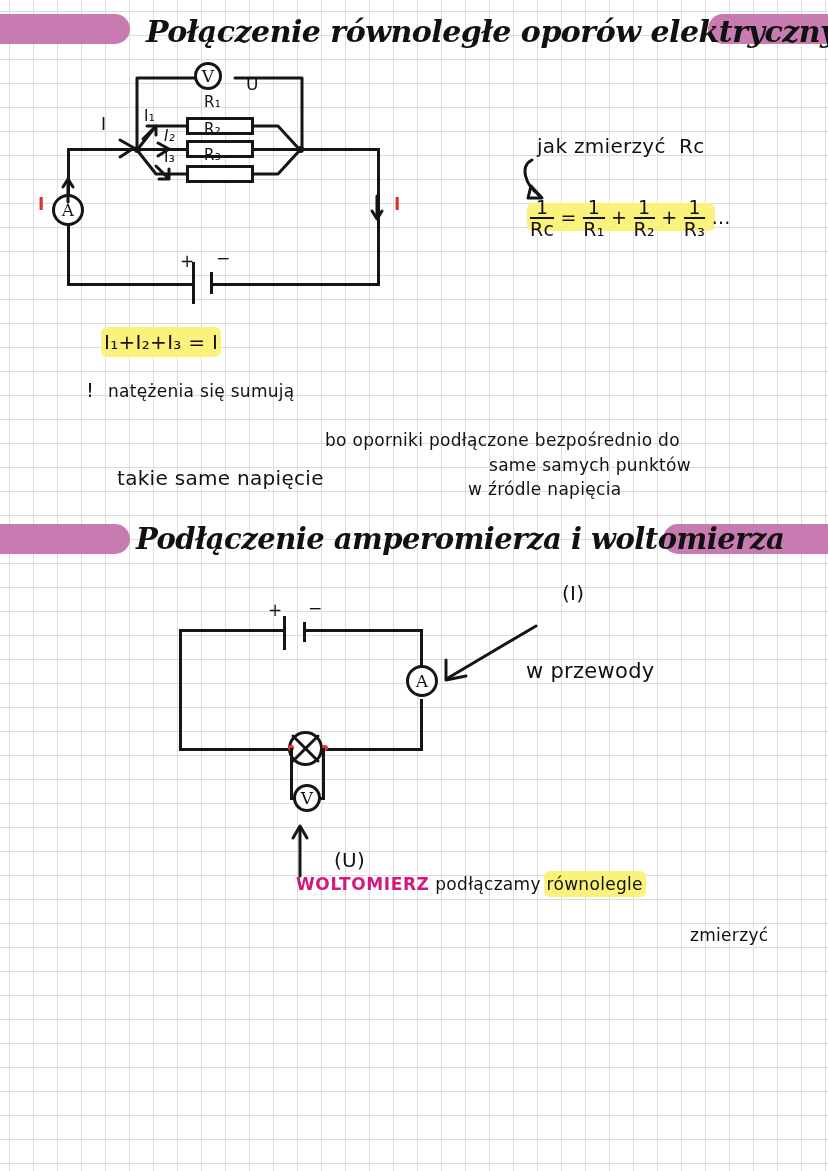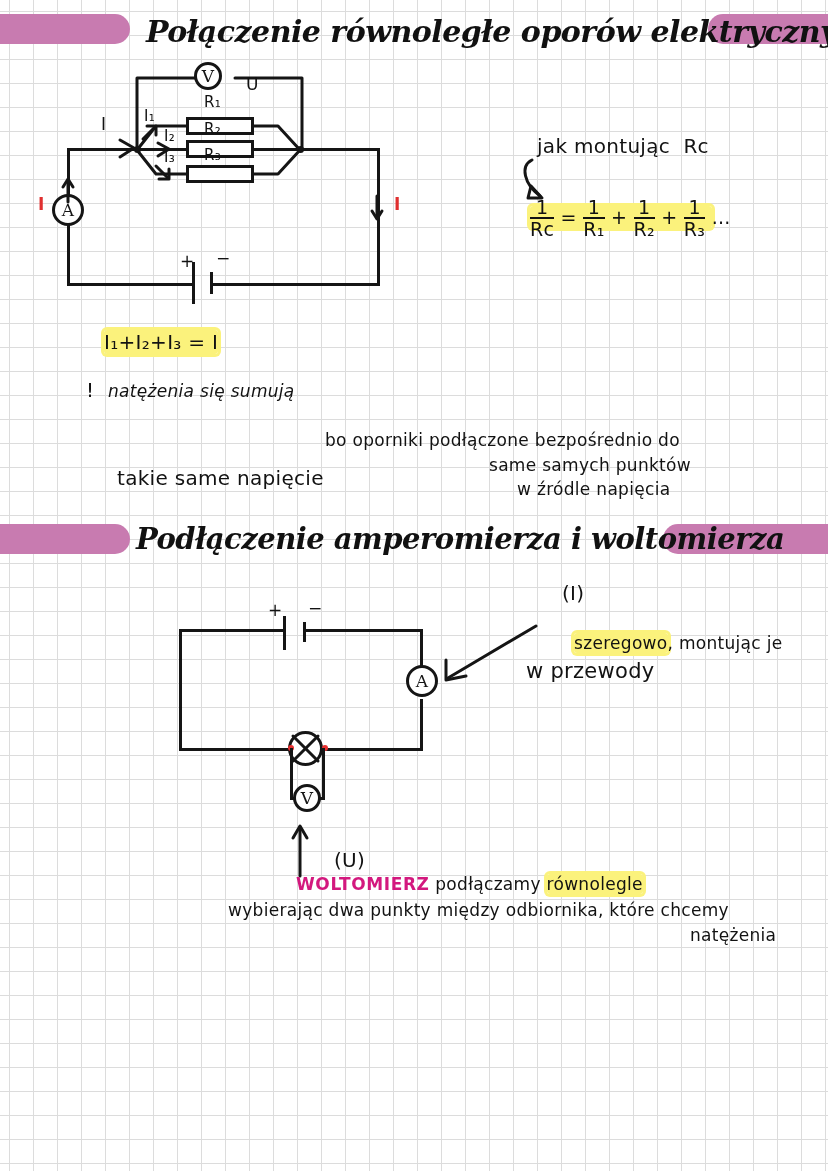--- a/index.html
+++ b/index.html
@@ -183,21 +183,21 @@
   <svg class="ink" style="left:142px; top:124px; width:18px; height:18px;">
     <path d="M1,15 L13,3"></path>
       <path d="M5,2 L14,2 L14,11"></path>
   </svg>
 
   <div class="wire h" style="left:134px; top:148px; width:168px;"></div>
   <div class="res" style="left:186px; top:140px; width:68px; height:18px;"></div>
   <div class="hw sm" style="left:204px; top:120px;">
     <span>R₂</span>
   </div>
-  <div class="hw sm" style="left:164px; top:127px;">
+  <div class="hw sm" style="left:164px; top:127px;font-style:italic;">
     <span>I₂</span>
   </div>
   <svg class="ink" style="left:157px; top:142px; width:18px; height:16px;">
     <path d="M1,1 L12,7 L1,14"></path>
   </svg>
 
   <svg class="ink" style="left:134px; top:148px; width:168px; height:38px;">
     <polyline points="3,2 22,26 52,26"></polyline>
     <polyline points="114,26 144,26 166,2"></polyline>
   </svg>
@@ -207,21 +207,21 @@
   </div>
   <div class="hw sm" style="left:164px; top:148px;">
     <span>I₃</span>
   </div>
   <svg class="ink" style="left:155px; top:164px; width:18px; height:18px;">
     <path d="M1,2 L13,14"></path>
       <path d="M14,5 L14,15 L4,15"></path>
   </svg>
 
   <div class="hw lg" style="left:537px; top:134px;">
-    <span>jak montując</span>&nbsp;&nbsp;<span>Rc</span>
+    <span>jak zmierzyć</span>&nbsp;&nbsp;<span>Rc</span>
   </div>
   <svg class="ink" style="left:522px; top:158px; width:44px; height:46px;">
     <path d="M10,2 C-2,8 2,26 18,38"></path>
     <path d="M9,28 L20,40 L6,40 Z" fill="#151515" stroke="#151515"></path>
   </svg>
 
   <div class="hw" style="left:530px; top:198px; font-size:19px;">
     <span class="hl-yellow">
       <span class="frac">
         <span class="num">1</span>
@@ -244,27 +244,27 @@
       </span>
     </span>
     <span>...</span>
   </div>
 
   <div class="hw lg" style="left:104px; top:330px;">
     <span class="hl-yellow">I₁+I₂+I₃ = I</span>
   </div>
 
   <div class="hw lg" style="left:86px; top:378px;">!</div>
-  <div class="hw md" style="left:108px; top:381px;font-style:italic;">natężenia się sumują</div>
+  <div class="hw md" style="left:108px; top:381px;">natężenia się sumują</div>
 
   <div class="hw lg" style="left:117px; top:466px;">takie same napięcie</div>
 
   <div class="hw md" style="left:325px; top:430px;">bo oporniki podłączone bezpośrednio do</div>
   <div class="hw md" style="left:489px; top:455px;">same samych punktów</div>
-  <div class="hw md" style="left:517px; top:479px;">w źródle napięcia</div>
+  <div class="hw md" style="left:468px; top:479px;">w źródle napięcia</div>
 
   <div class="pinkbar left" style="top:524px; width:140px;"></div>
   <div class="pinkbar right" style="top:524px; width:175px;"></div>
   <div class="script" style="left:136px; top:522px; font-size:29px;">Podłączenie amperomierza i woltomierza</div>
 
   <div class="wire h" style="left:179px; top:629px; width:104px;"></div>
   <div class="wire h" style="left:303px; top:629px; width:120px;"></div>
   <div class="wire v" style="left:179px; top:629px; height:122px;"></div>
   <div class="wire v" style="left:420px; top:629px; height:40px;"></div>
   <div class="wire v" style="left:420px; top:699px; height:52px;"></div>
@@ -300,27 +300,23 @@
     <path d="M96,2 L8,54"></path>
     <path d="M6,36 L6,56 L26,52"></path>
   </svg>
 
   <svg class="ink" style="left:290px; top:824px; width:22px; height:54px;">
     <path d="M10,52 L10,4"></path>
       <path d="M3,14 L10,2 L17,14"></path>
   </svg>
 
   <div class="hw lg" style="left:562px; top:581px;">(I)</div>
-  <div class="hw" style="left:574px; top:633px; font-size:17px;">
-    <span class="hl-yellow">szeregowo</span><span>, montując je</span>
-  </div>
   <div class="hw" style="left:526px; top:659px; font-size:21px;">w przewody</div>
 
   <div class="hw lg" style="left:334px; top:848px;">(U)</div>
   <div class="hw" style="left:296px; top:874px; font-size:17px;">
     <span class="magenta">WOLTOMIERZ</span>
     <span>podłączamy</span>
     <span class="hl-yellow">równolegle</span>
   </div>
-  <div class="hw" style="left:228px; top:900px; font-size:17px;">wybierając dwa punkty między odbiornika, które chcemy</div>
-  <div class="hw" style="left:690px; top:925px; font-size:17px;">natężenia</div>
+  <div class="hw" style="left:690px; top:925px; font-size:17px;">zmierzyć</div>
 
 </div>
 
 </body></html>

